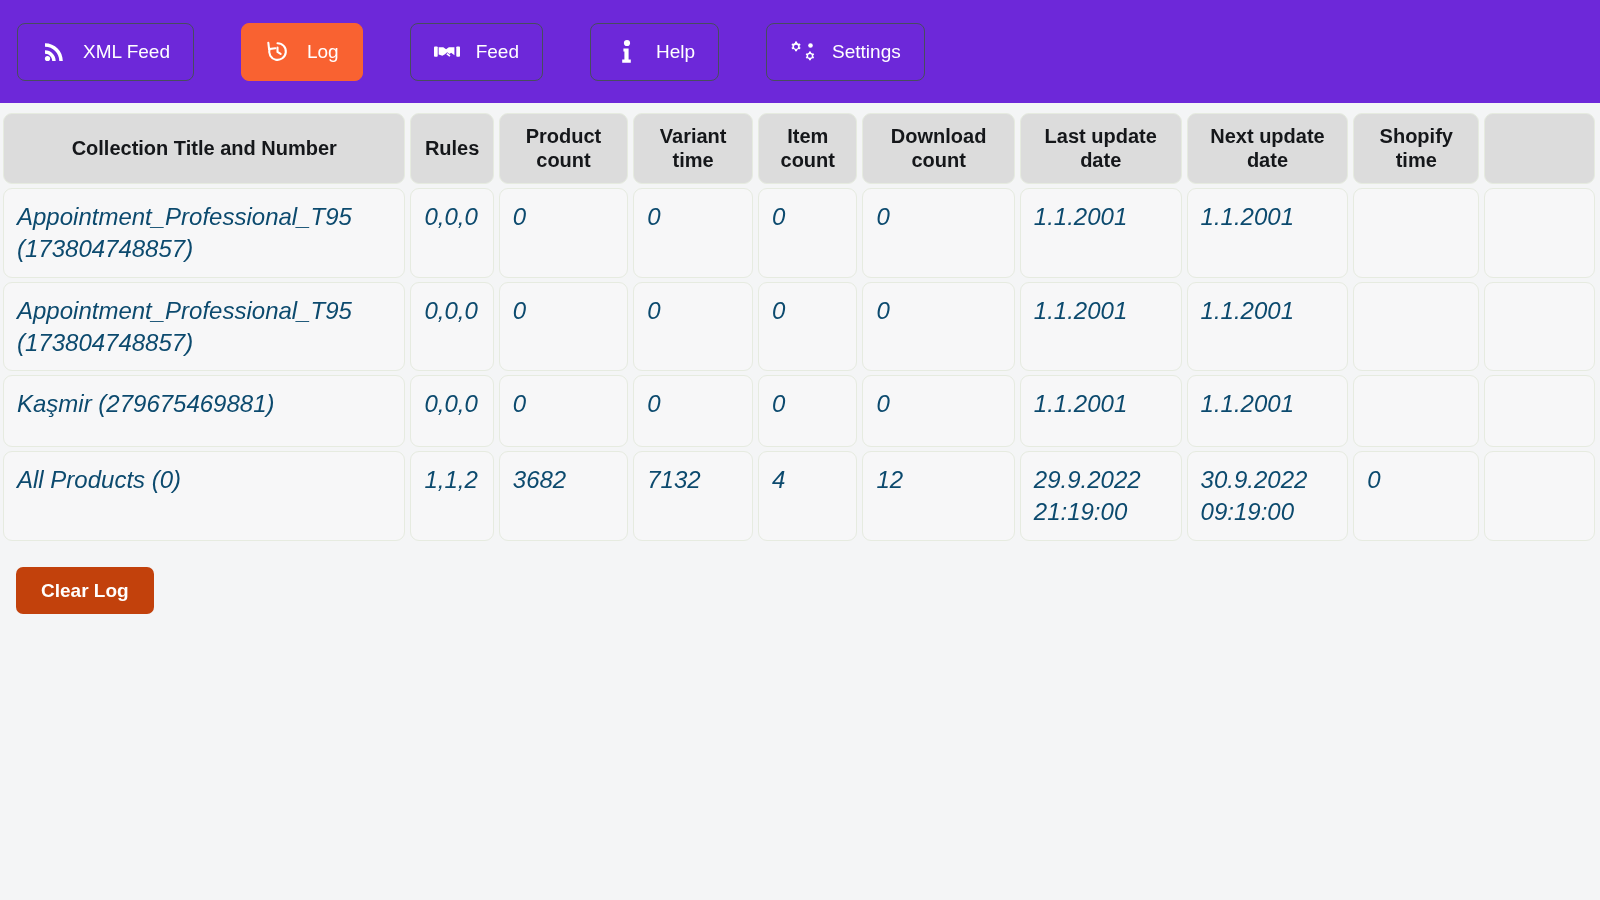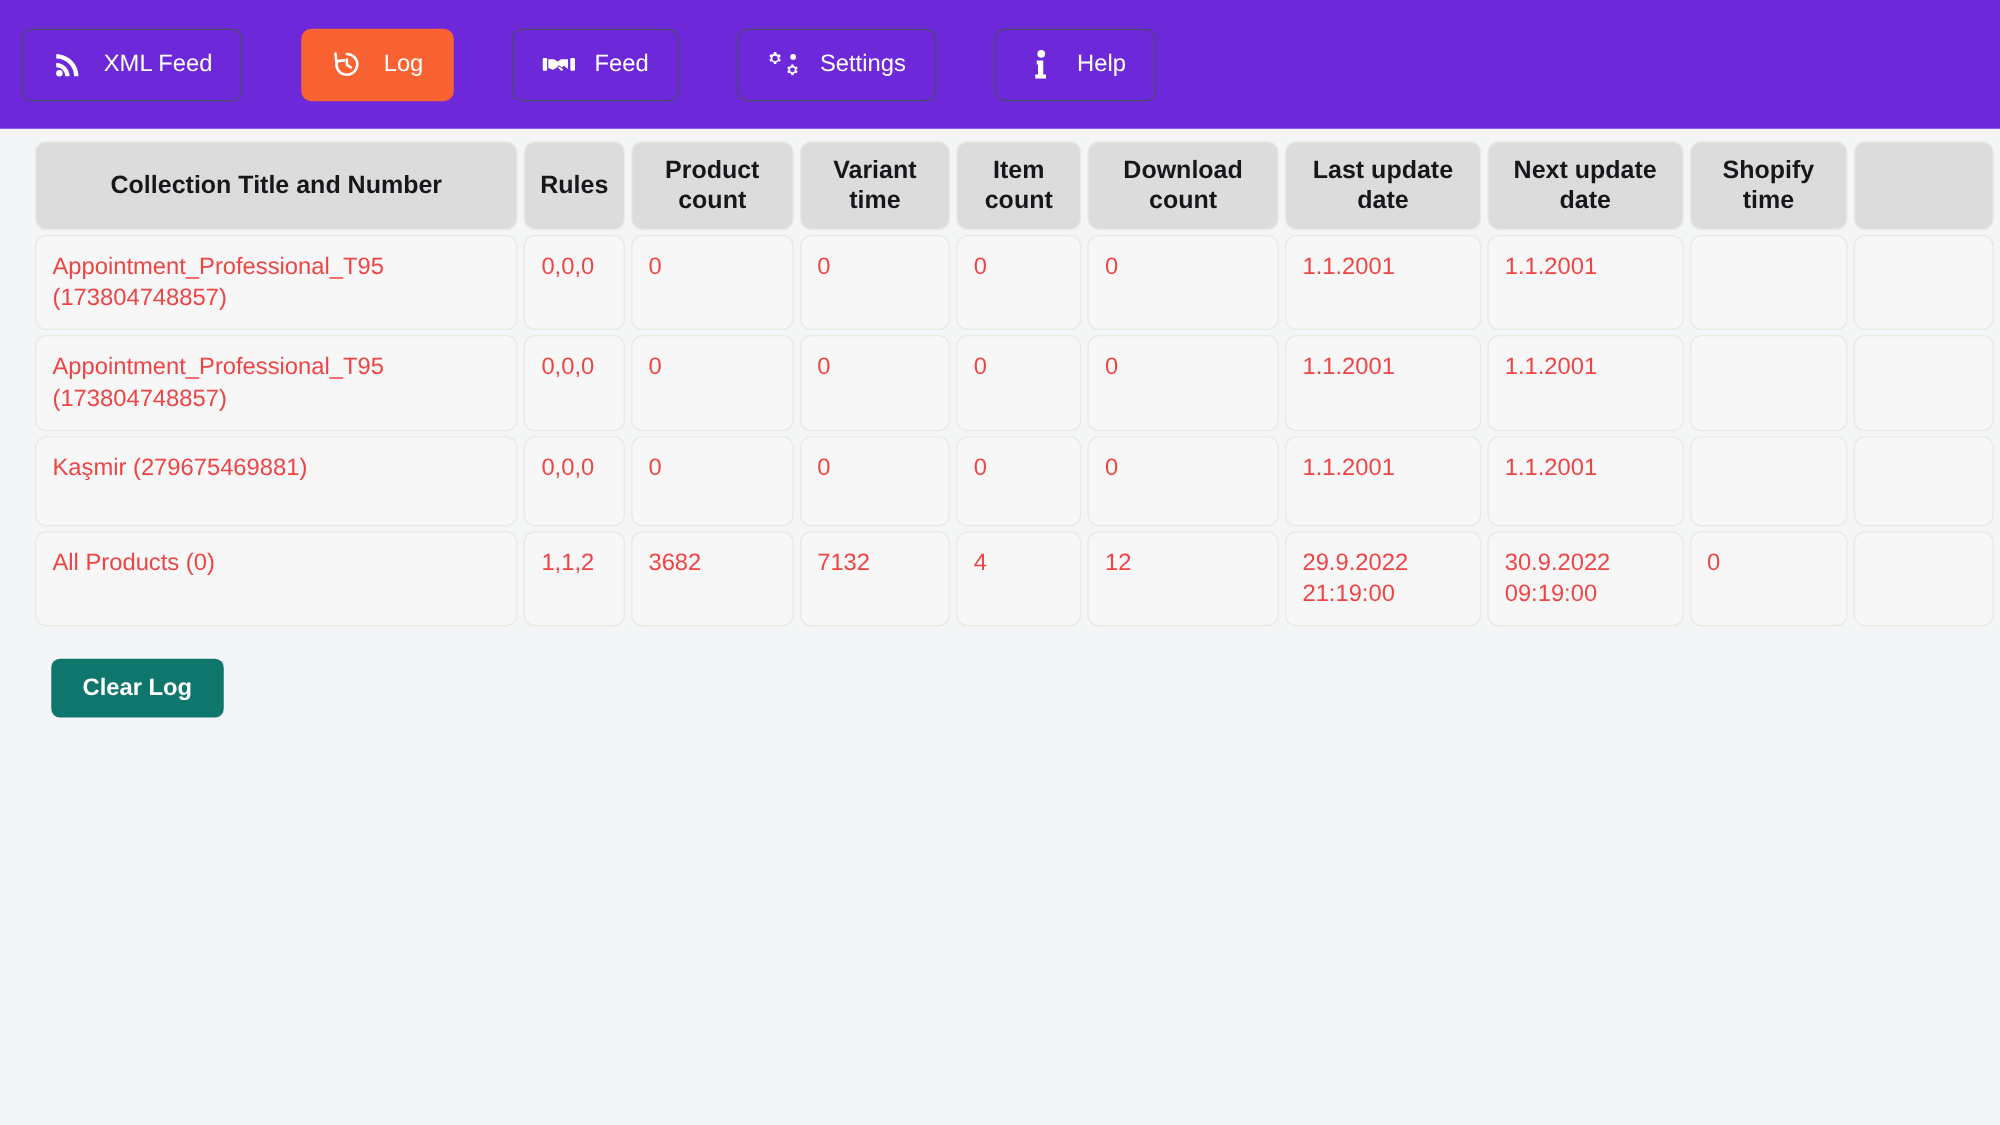--- a/index.html
+++ b/index.html
@@ -48,21 +48,21 @@
     justify-content: center;
     width: 26px;
     height: 26px;
     flex: 0 0 26px;
   }
   .nav-icon svg { display: block; }
   .nav-label { line-height: 1; }
 
   
   .content {
-    padding: 10px 0 0 28px;
+    padding: 10px 0 0 3px;
     width: 1600px;
   }
   .log-table {
     border-collapse: separate;
     border-spacing: 5px 4px;
     table-layout: fixed;
     margin-left: -5px;
     margin-top: -4px;
   }
   .log-table th {
@@ -75,47 +75,48 @@
     text-align: center;
     padding: 10px 6px;
     height: 68px;
     vertical-align: middle;
     line-height: 1.22;
   }
   .log-table td {
     background: #f7f7f8;
     border: 1px solid #e6ebe0;
     border-radius: 9px;
-    font-size: 19px;
-    color: #ef4444;
+    font-size: 24px;
+    color: #0c4a6e;
     text-align: left;
     padding: 12px 13px;
     height: 72px;
     vertical-align: top;
     line-height: 1.33;
     overflow: hidden;
+    font-style: italic;
   }
   .log-table td.tall { height: 76px; }
 
   
   .c-title   { width: 416px; }
   .c-rules   { width:  84px; margin-top: 28px; }
   .c-prod    { width: 143px; }
   .c-var     { width: 133px; }
   .c-item    { width: 110px; }
   .c-down    { width: 167px; margin-left: 36px; }
   .c-last    { width: 171px; }
   .c-next    { width: 171px; }
   .c-shop    { width: 139px; }
   .c-extra   { width: 139px; }
 
   
   .actions { padding: 22px 0 0 13px; }
   .clear-btn {
-    background: #0f766e;
+    background: #c2410c;
     color: #ffffff;
     border: none;
     border-radius: 7px;
     font-size: 19px;
     font-weight: bold;
     font-family: "Liberation Sans", sans-serif;
     padding: 14px 25px;
     cursor: pointer;
     line-height: 1;
   }
@@ -155,37 +156,37 @@
         <path d="M5 5h5l3 2 3-2h6v8.5l-3.6-2.8-1.6 1.5-2.6-2-2.4 2.3L9 14 5 12.6z"></path>
         <path d="M13.2 12.4l3.4 2.8 1.2-1.3-3.3-2.7z"></path>
       </svg>
     </span>
     <span class="nav-label">Feed</span>
   </div>
 
 
   <div class="nav-btn">
     <span class="nav-icon">
+      <svg width="12" height="26" viewBox="0 0 12 26" fill="#ffffff">
+        <circle cx="6" cy="4" r="3.1"></circle>
+        <path d="M2.4 9.4h5.2v11.1h2.2v3.2H1.2v-3.2h2.2v-7.9H2.4z"></path>
+      </svg>
+    </span>
+    <span class="nav-label">Help</span>
+  </div>
+
+  <div class="nav-btn">
+    <span class="nav-icon">
       <svg width="26" height="24" viewBox="0 0 26 24" fill="#ffffff">
         <path d="M9.6 5.6l1.1-.55-.95-1.65-1.2.35a4.6 4.6 0 0 0-1.3-.75L7 1.6H5.1l-.25 1.4c-.47.17-.9.42-1.3.75l-1.2-.35-.95 1.65 1.1.55c-.05.25-.08.5-.08.78s.03.53.08.78l-1.1.55.95 1.65 1.2-.35c.4.33.83.58 1.3.75l.25 1.4H7l.25-1.4c.47-.17.9-.42 1.3-.75l1.2.35.95-1.65-1.1-.55c.05-.25.08-.5.08-.78s-.03-.53-.08-.78zM6.05 8.9a2.12 2.12 0 1 1 0-4.25 2.12 2.12 0 0 1 0 4.25z"></path>
         <path d="M23.2 15.2l1-.5-.87-1.5-1.1.32c-.36-.3-.76-.53-1.19-.68L20.82 11.5h-1.73l-.23 1.28c-.43.15-.83.38-1.19.68l-1.1-.32-.87 1.5 1 .5c-.05.23-.07.46-.07.71s.02.48.07.71l-1 .5.87 1.5 1.1-.32c.36.3.76.53 1.19.68l.23 1.28h1.73l.23-1.28c.43-.15.83-.38 1.19-.68l1.1.32.87-1.5-1-.5c.05-.23.07-.46.07-.71s-.02-.48-.07-.71zm-3.25 2.63a1.93 1.93 0 1 1 0-3.87 1.93 1.93 0 0 1 0 3.87z"></path>
         <circle cx="20.5" cy="5.5" r="2.3"></circle>
       </svg>
     </span>
     <span class="nav-label">Settings</span>
-  </div>
-
-  <div class="nav-btn">
-    <span class="nav-icon">
-      <svg width="12" height="26" viewBox="0 0 12 26" fill="#ffffff">
-        <circle cx="6" cy="4" r="3.1"></circle>
-        <path d="M2.4 9.4h5.2v11.1h2.2v3.2H1.2v-3.2h2.2v-7.9H2.4z"></path>
-      </svg>
-    </span>
-    <span class="nav-label">Help</span>
   </div>
 </div>
 
 <div class="content">
   <table class="log-table">
     <thead>
       <tr>
         <th class="c-title">Collection Title and Number</th>
         <th class="c-rules">Rules</th>
         <th class="c-prod">Product count</th>

